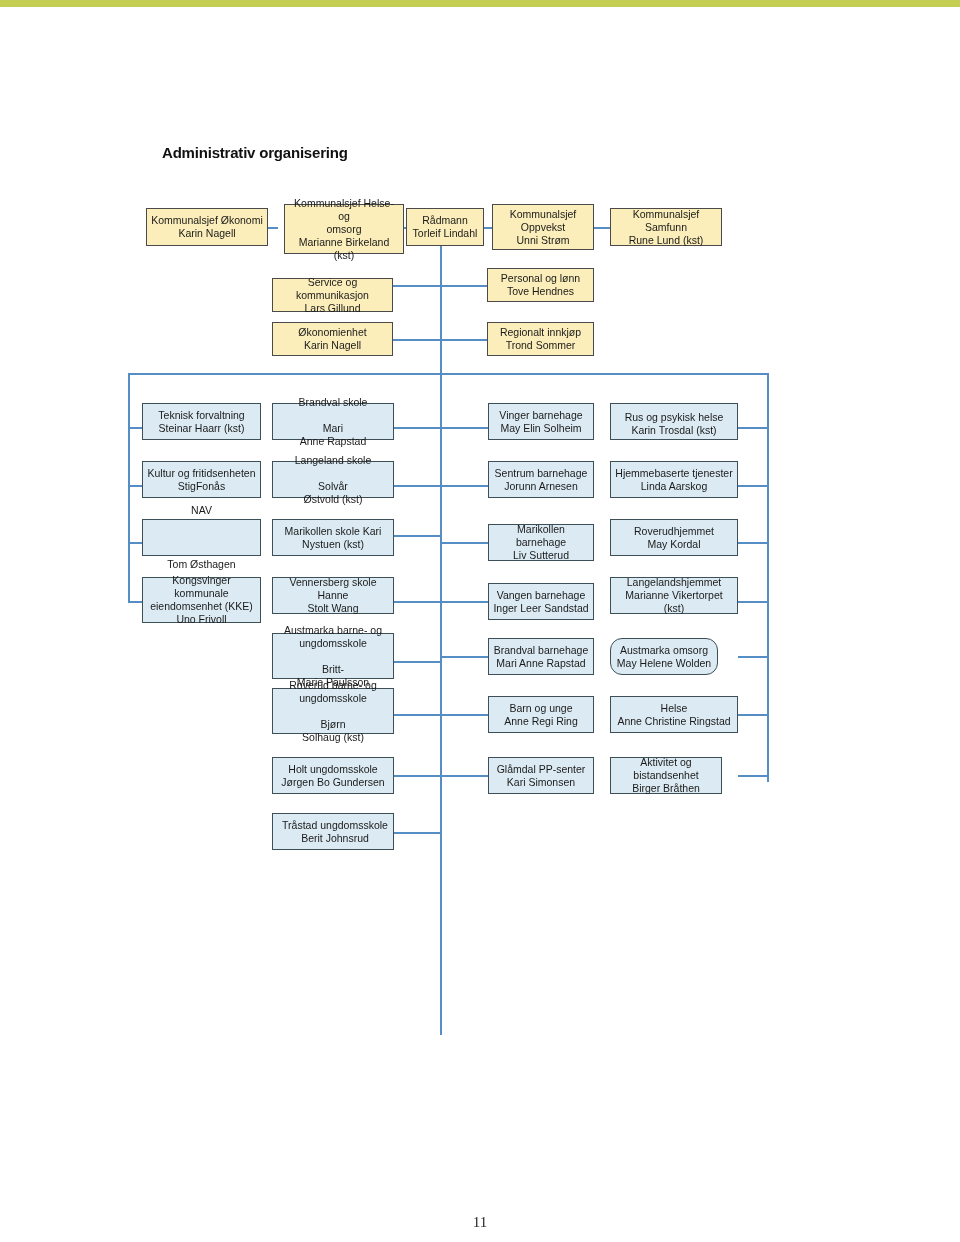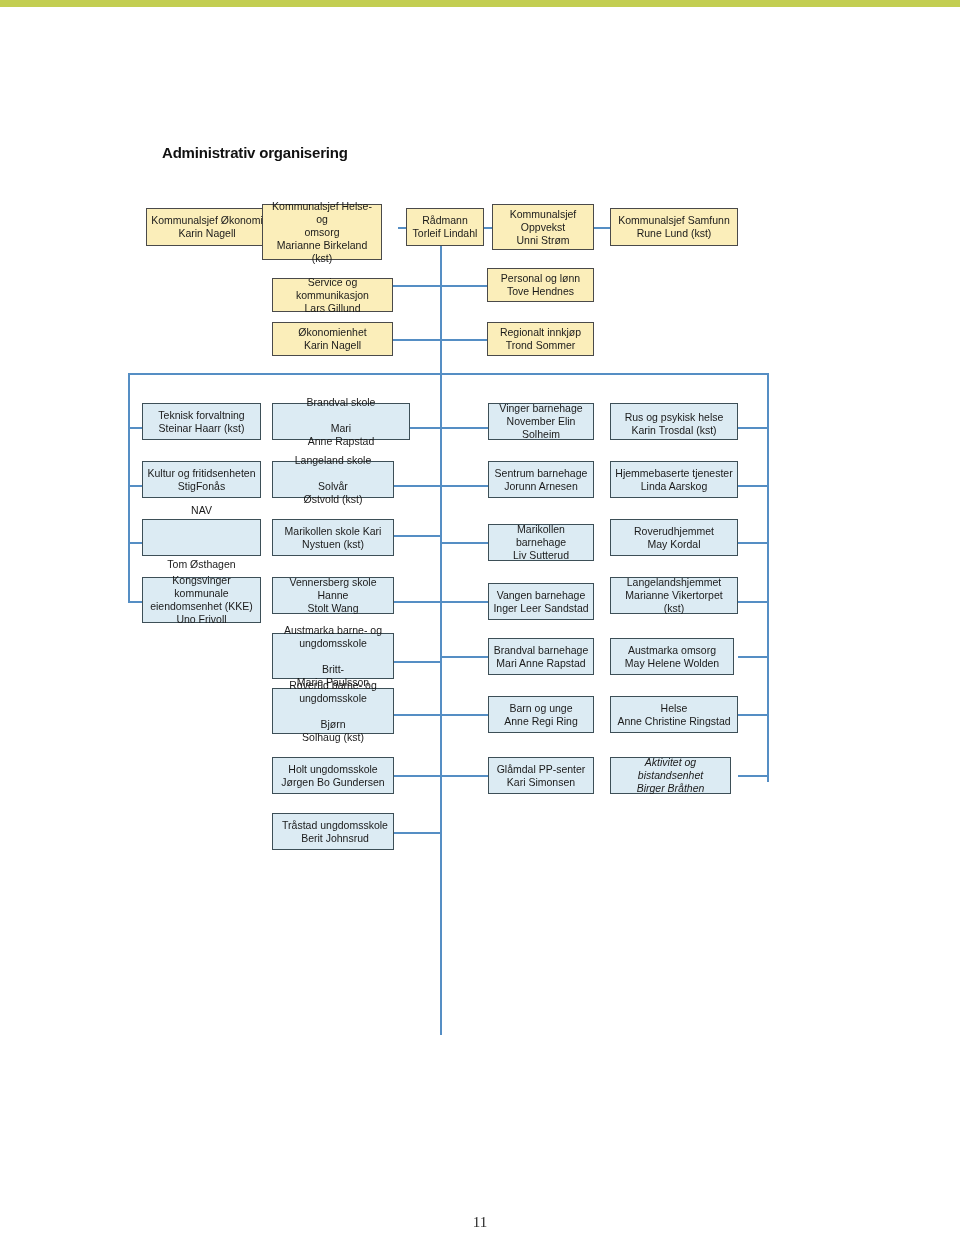--- a/index.html
+++ b/index.html
@@ -103,38 +103,38 @@
   <div class="ln lnh" style="left:440px;top:601px;width:48px;"></div>
   <div class="ln lnh" style="left:440px;top:656px;width:48px;"></div>
   <div class="ln lnh" style="left:440px;top:714px;width:48px;"></div>
   <div class="ln lnh" style="left:440px;top:775px;width:48px;"></div>
 
   <div class="box yellow" style="left:146px;top:208px;width:122px;height:38px;">
     <span class="l1">Kommunalsjef Økonomi</span>
     <span class="l2">Karin Nagell</span>
   </div>
 
-  <div class="box yellow" style="left:262px;top:204px;width:120px;height:56px;">
+  <div class="box yellow" style="left:284px;top:204px;width:120px;height:50px;">
     <span class="l1">Kommunalsjef Helse- og</span>
     <span class="l2">omsorg</span>
     <span class="l3">Marianne Birkeland (kst)</span>
   </div>
 
   <div class="box yellow" style="left:406px;top:208px;width:78px;height:38px;">
     <span class="l1">Rådmann</span>
     <span class="l2">Torleif Lindahl</span>
   </div>
 
   <div class="box yellow" style="left:492px;top:204px;width:102px;height:46px;">
     <span class="l1">Kommunalsjef</span>
     <span class="l2">Oppvekst</span>
     <span class="l3">Unni Strøm</span>
   </div>
 
-  <div class="box yellow" style="left:610px;top:208px;width:128px;height:38px;">
+  <div class="box yellow" style="left:610px;top:208px;width:112px;height:38px;">
     <span class="l1">Kommunalsjef Samfunn</span>
     <span class="l2">Rune Lund (kst)</span>
   </div>
 
   <div class="box yellow" style="left:272px;top:268px;width:121px;height:34px;margin-top:10px;">
     <span class="l1">Service og kommunikasjon</span>
     <span class="l2">Lars Gillund</span>
   </div>
 
   <div class="box yellow" style="left:487px;top:268px;width:107px;height:34px;">
@@ -163,21 +163,21 @@
   <div class="box blue" style="left:142px;top:519px;width:119px;height:37px;gap:41px;">
     <span class="l1">NAV</span>
     <span class="l2">Tom Østhagen</span>
   </div>
   <div class="box blue" style="left:142px;top:577px;width:119px;height:46px;">
     <span class="l1">Kongsvinger kommunale</span>
     <span class="l2">eiendomsenhet (KKE)</span>
     <span class="l3">Uno Frivoll</span>
   </div>
 
-  <div class="box blue" style="left:272px;top:403px;width:138px;height:37px;">
+  <div class="box blue" style="left:272px;top:403px;width:122px;height:37px;">
     <span class="l1"><span>Brandval skole</span>&nbsp;&nbsp;&nbsp;&nbsp;&nbsp;&nbsp;&nbsp;<span>Mari</span></span>
     <span class="l2">Anne Rapstad</span>
   </div>
   <div class="box blue" style="left:272px;top:461px;width:122px;height:37px;">
     <span class="l1"><span>Langeland skole</span>&nbsp;&nbsp;&nbsp;&nbsp;&nbsp;&nbsp;<span>Solvår</span></span>
     <span class="l2">Østvold (kst)</span>
   </div>
   <div class="box blue" style="left:272px;top:519px;width:122px;height:37px;">
     <span class="l1">Marikollen skole Kari</span>
     <span class="l2">Nystuen (kst)</span>
@@ -200,21 +200,21 @@
     <span class="l1">Holt ungdomsskole</span>
     <span class="l2">Jørgen Bo Gundersen</span>
   </div>
   <div class="box blue" style="left:272px;top:813px;width:122px;height:37px;padding-left:8px;">
     <span class="l1">Tråstad ungdomsskole</span>
     <span class="l2">Berit Johnsrud</span>
   </div>
 
   <div class="box blue" style="left:488px;top:403px;width:106px;height:37px;">
     <span class="l1">Vinger barnehage</span>
-    <span class="l2">November Elin Solheim</span>
+    <span class="l2">May Elin Solheim</span>
   </div>
   <div class="box blue" style="left:488px;top:461px;width:106px;height:37px;">
     <span class="l1">Sentrum barnehage</span>
     <span class="l2">Jorunn Arnesen</span>
   </div>
   <div class="box blue" style="left:488px;top:524px;width:106px;height:37px;">
     <span class="l1">Marikollen barnehage</span>
     <span class="l2">Liv Sutterud</span>
   </div>
   <div class="box blue" style="left:488px;top:583px;width:106px;height:37px;">
@@ -243,28 +243,28 @@
     <span class="l2">Linda Aarskog</span>
   </div>
   <div class="box blue" style="left:610px;top:519px;width:128px;height:37px;">
     <span class="l1">Roverudhjemmet</span>
     <span class="l2">May Kordal</span>
   </div>
   <div class="box blue" style="left:610px;top:577px;width:128px;height:37px;">
     <span class="l1">Langelandshjemmet</span>
     <span class="l2">Marianne Vikertorpet (kst)</span>
   </div>
-  <div class="box blue" style="left:610px;top:638px;width:124px;height:37px;">
+  <div class="box blue" style="left:610px;top:638px;width:108px;height:37px;border-radius:12px;">
     <span class="l1">Austmarka omsorg</span>
     <span class="l2">May Helene Wolden</span>
   </div>
   <div class="box blue" style="left:610px;top:696px;width:128px;height:37px;">
     <span class="l1">Helse</span>
     <span class="l2">Anne Christine Ringstad</span>
   </div>
-  <div class="box blue" style="left:610px;top:757px;width:121px;height:37px;font-style:italic;">
+  <div class="box blue" style="left:610px;top:757px;width:112px;height:37px;">
     <span class="l1">Aktivitet og bistandsenhet</span>
     <span class="l2">Birger Bråthen</span>
   </div>
 
 </div>
 
 <div class="page-number">11</div>
 
 </body></html>

